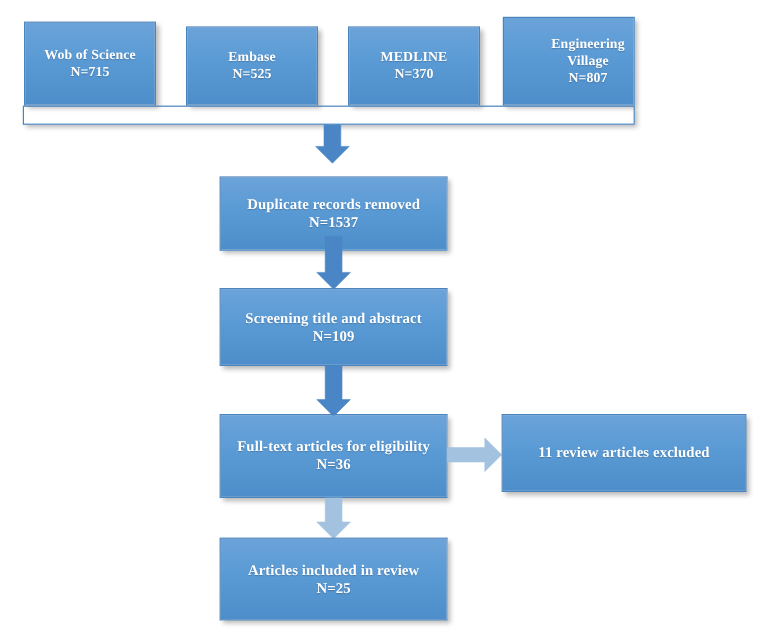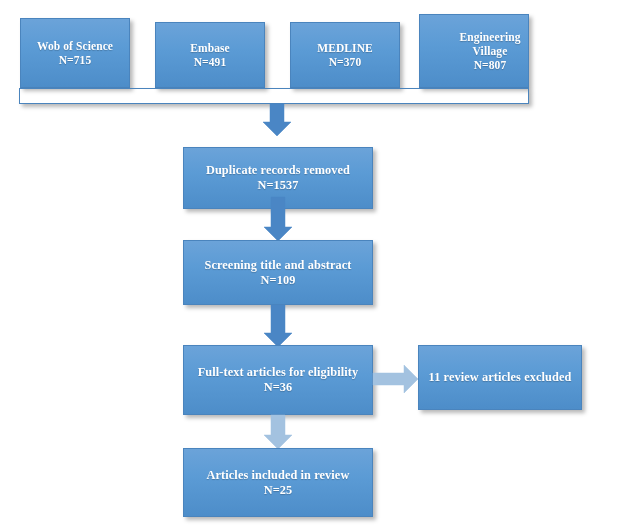--- a/index.html
+++ b/index.html
@@ -64,21 +64,21 @@
 
 <div id="canvas">
 
   <div class="box src" style="left:20px; top:18px; width:110px; height:70px;">
     <span class="ln">Wob of Science</span>
     <span class="ln">N=715</span>
   </div>
 
   <div class="box src" style="left:155px; top:22px; width:110px; height:66px;">
     <span class="ln">Embase</span>
-    <span class="ln">N=491</span>
+    <span class="ln">N=525</span>
   </div>
 
   <div class="box src" style="left:290px; top:22px; width:110px; height:66px;">
     <span class="ln">MEDLINE</span>
     <span class="ln">N=370</span>
   </div>
 
   <div class="box src" style="left:419px; top:14px; width:110px; height:74px;padding-left:36px;">
     <span class="ln">Engineering</span>
     <span class="ln">Village</span>
@@ -119,21 +119,21 @@
     <span class="ln">Full-text articles for eligibility</span>
     <span class="ln">N=36</span>
   </div>
 
   <div class="arrow" style="left:373px; top:364px;">
     <svg width="46" height="30" viewBox="0 0 46 30">
       <path d="M0,9 L31,9 L31,1 L45,15 L31,29 L31,21 L0,21 Z" fill="#a3c2e0" stroke="#a3c2e0" stroke-width="0.5"></path>
     </svg>
   </div>
 
-  <div class="box excl" style="left:418px; top:345px; width:164px; height:65px;">
+  <div class="box excl" style="left:418px; top:345px; width:204px; height:65px;">
     <span class="ln">11 review articles excluded</span>
   </div>
 
   <div class="arrow" style="left:263px; top:415px;">
     <svg width="30" height="34" viewBox="0 0 30 34">
       <path d="M8,0 L22,0 L22,20 L29,20 L15,34 L1,20 L8,20 Z" fill="#a3c2e0" stroke="#a3c2e0" stroke-width="0.5"></path>
     </svg>
   </div>
 
   <div class="box stage" style="left:183px; top:448px; width:190px; height:69px;">

